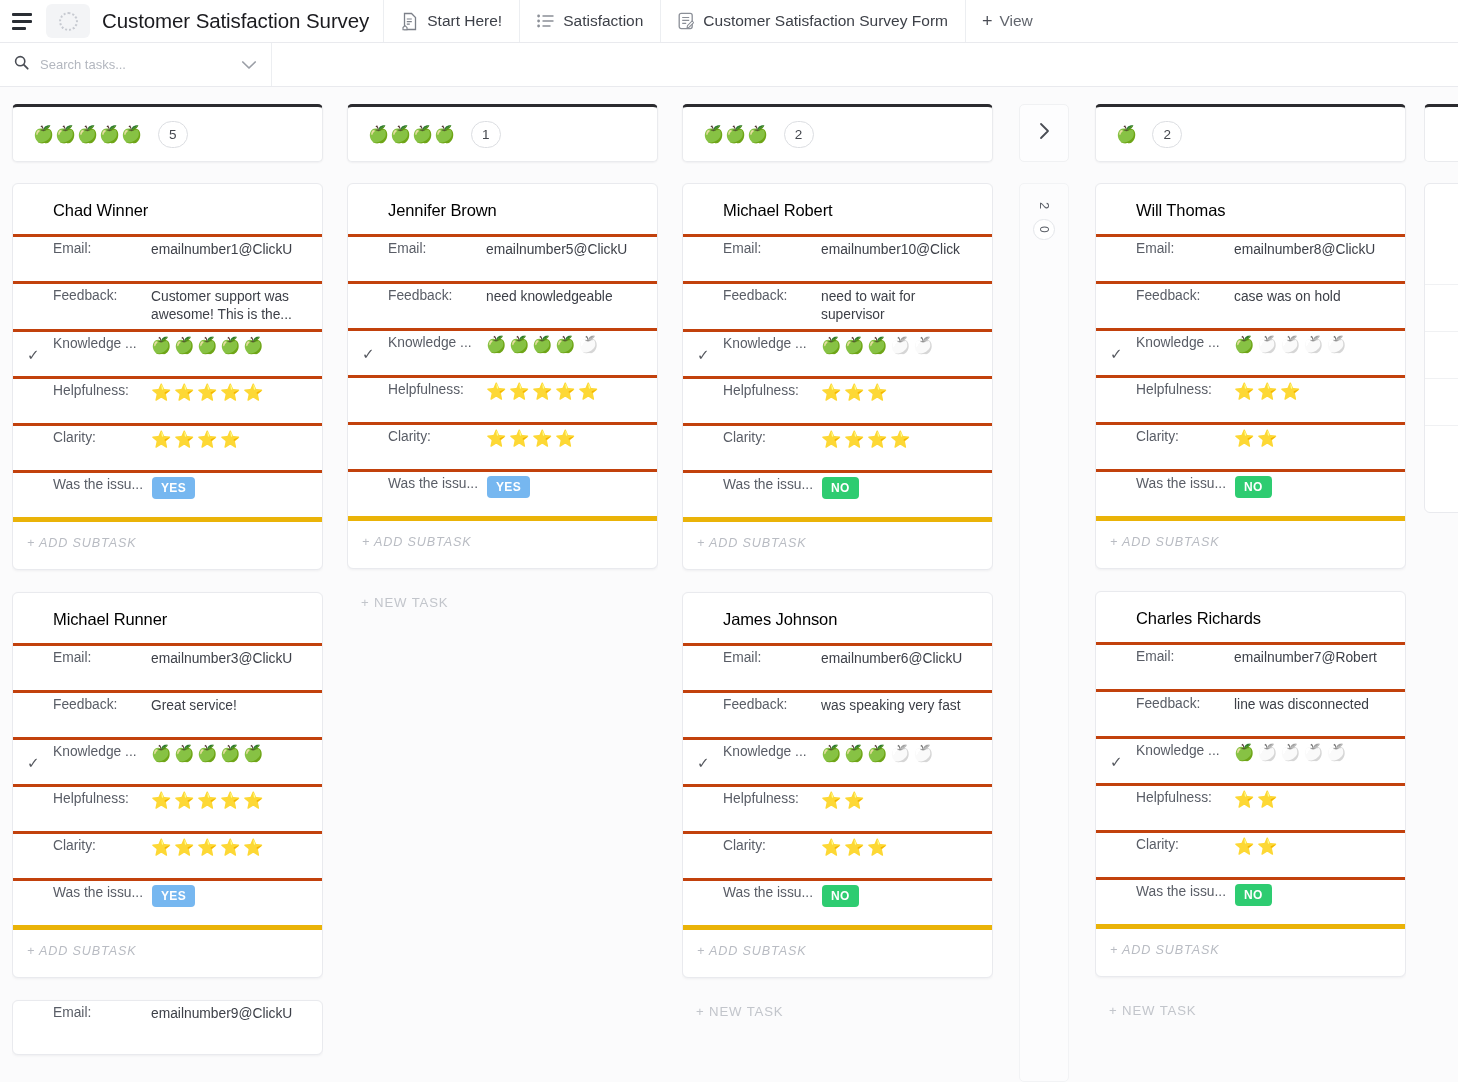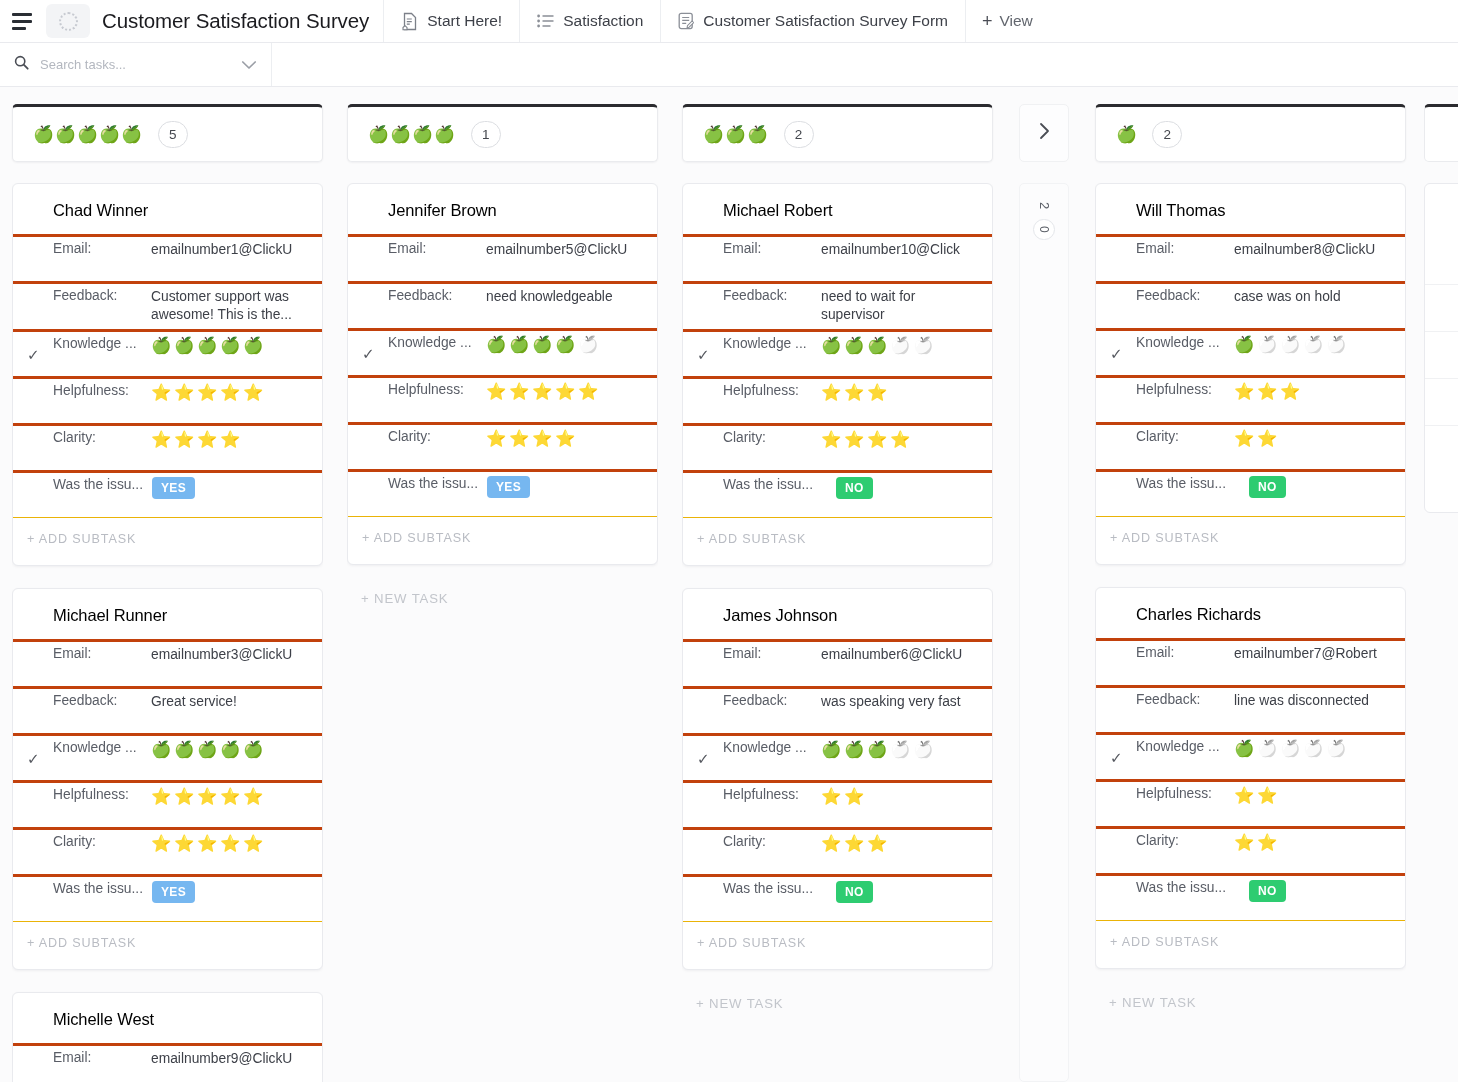--- a/index.html
+++ b/index.html
@@ -197,31 +197,32 @@
     line-height: 1;
   }
   .badge {
     display: inline-flex; align-items: center; justify-content: center;
     height: 22px; padding: 0 9px;
     border-radius: 4px;
     font-size: 12px; font-weight: bold;
     color: #fff; letter-spacing: 0.4px;
   }
   .badge.yes { background: #76b7f0; }
-  .badge.no  { background: #2ecc71; margin-left: 14px; }
+  .badge.no  { background: #2ecc71; }
   .crow.qrow { padding-left: 40px; }
   .crow.qrow .clabel { width: auto; margin-right: 9px; }
 
   .add-subtask {
     font-size: 12.6px;
     color: #b9bcc3;
     letter-spacing: 0.85px;
     padding: 14px 0 13px 14px;
-    border-top: 1px solid #eab308;
+    border-top: 5px solid #eab308;
     cursor: pointer;
+    font-style: italic;
   }
   .new-task {
     font-size: 13.2px;
     color: #c2c5cb;
     letter-spacing: 0.85px;
     padding: 4px 0 0 14px;
     cursor: pointer;
   }
 
   
@@ -418,21 +419,20 @@
             <div class="clabel">Clarity:</div>
             <div class="rating"><span style="">⭐</span><span style="">⭐</span><span style="">⭐</span><span style="">⭐</span><span style="">⭐</span></div>
           </div>
           <div class="crow qrow">
             <div class="clabel">Was the issu...</div>
             <span class="badge yes">YES</span>
           </div>
           <div class="add-subtask">+ ADD SUBTASK</div>
         </div>
         <div class="card">
-          <div class="card-title">Michelle West</div>
           <div class="crow">
             <div class="clabel">Email:</div>
             <div class="cval">emailnumber9@ClickU</div>
           </div>
         </div>
       </div>
     </div>
     <div class="column">
       <div class="col-header">
         <span class="col-apples"><span>🍏</span><span>🍏</span><span>🍏</span><span>🍏</span></span>

